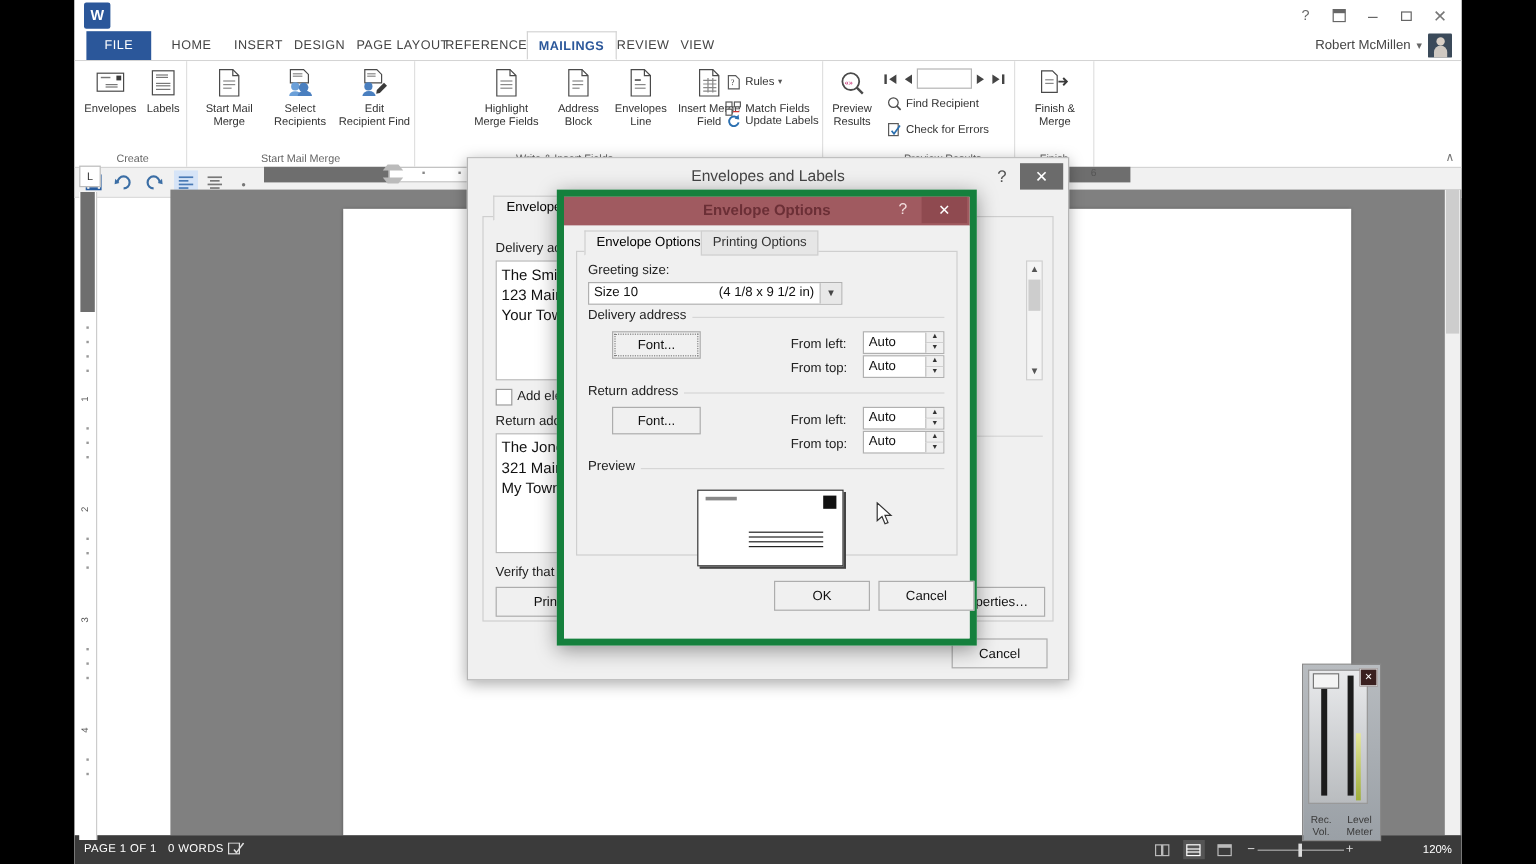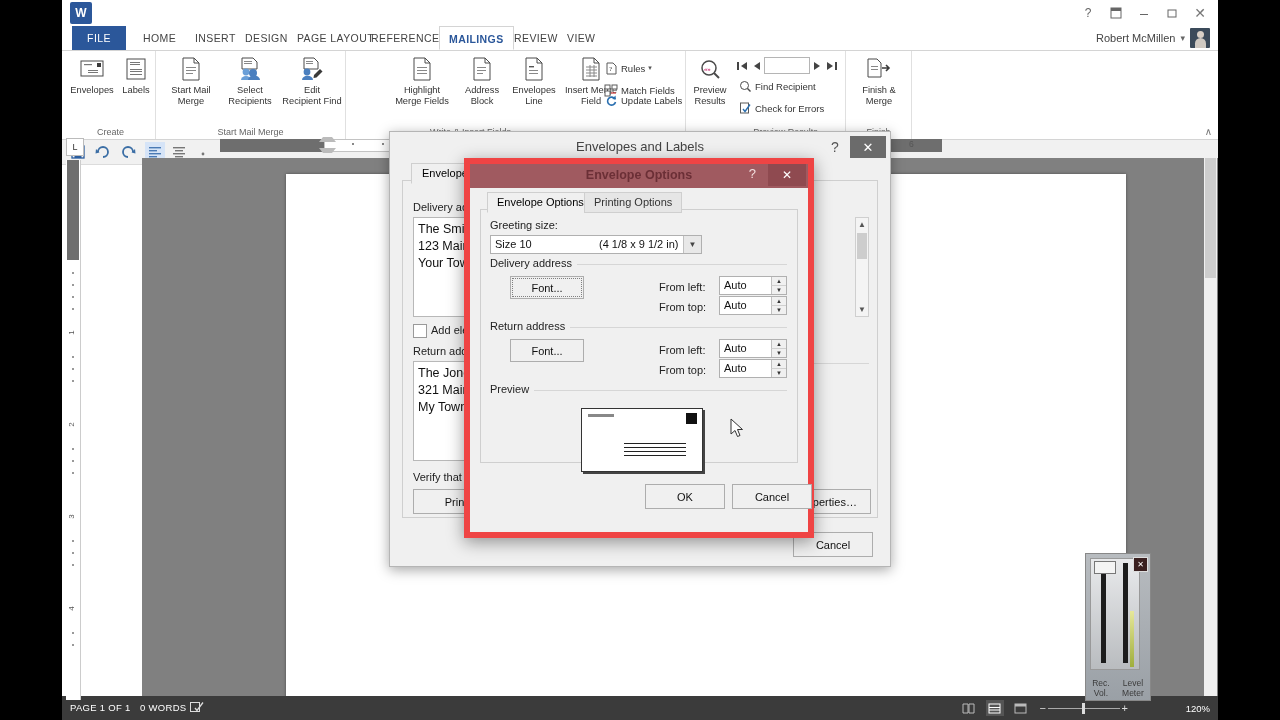--- a/index.html
+++ b/index.html
@@ -105,21 +105,21 @@
   .btn.dotted{outline:1px dotted #808080;outline-offset:-3px;}
   .chk{position:absolute;width:12px;height:12px;background:#fff;border:1px solid #9a9a9a;}
   .groupbox{position:absolute;border-top:1px solid #d6d6d6;}
   .groupbox .gl{position:absolute;top:-8px;left:0;background:#f0f0f0;padding-right:5px;font-size:11px;color:#222;}
   .scroll-v{position:absolute;width:14px;background:#f4f4f4;border:1px solid #cfcfcf;box-sizing:border-box;}
   .scroll-v .ar{height:13px;display:flex;align-items:center;justify-content:center;font-size:8px;color:#555;}
   .scroll-v .th{position:absolute;left:1px;width:10px;background:#cdcdcd;}
 
   
   .eo{position:absolute;left:464px;top:158px;width:350px;height:380px;background:#f0f0f0;
-    border:6px solid #ef4444;box-sizing:border-box;box-shadow:0 4px 16px rgba(0,0,0,.4);}
+    border:6px solid #15803d;box-sizing:border-box;box-shadow:0 4px 16px rgba(0,0,0,.4);}
   .eo-title{position:relative;height:24px;background:#a05a60;}
   .eo-title .t{position:absolute;left:0;right:0;top:4px;text-align:center;font-size:12.5px;color:#6b2f36;font-weight:bold;}
   .eo-help{position:absolute;right:52px;top:2px;font-size:13px;color:#f2dede;cursor:default;}
   .eo-close{position:absolute;right:2px;top:0px;width:38px;height:22px;background:#8f4a50;color:#fff;
     display:flex;align-items:center;justify-content:center;font-size:12px;cursor:default;}
   .eo-body{position:absolute;left:0;right:0;top:24px;bottom:0;background:#f0f0f0;}
   .eo-panel{position:absolute;left:10px;right:10px;top:21px;height:252px;background:#f0f0f0;border:1px solid #cfcfcf;}
   .eo-tab{position:absolute;top:-18px;height:19px;line-height:18px;padding:0 9px;font-size:11px;color:#333;
     border:1px solid #cfcfcf;background:#e6e6e6;cursor:default;}
   .eo-tab.active{background:#f0f0f0;border-bottom:1px solid #f0f0f0;color:#000;}

